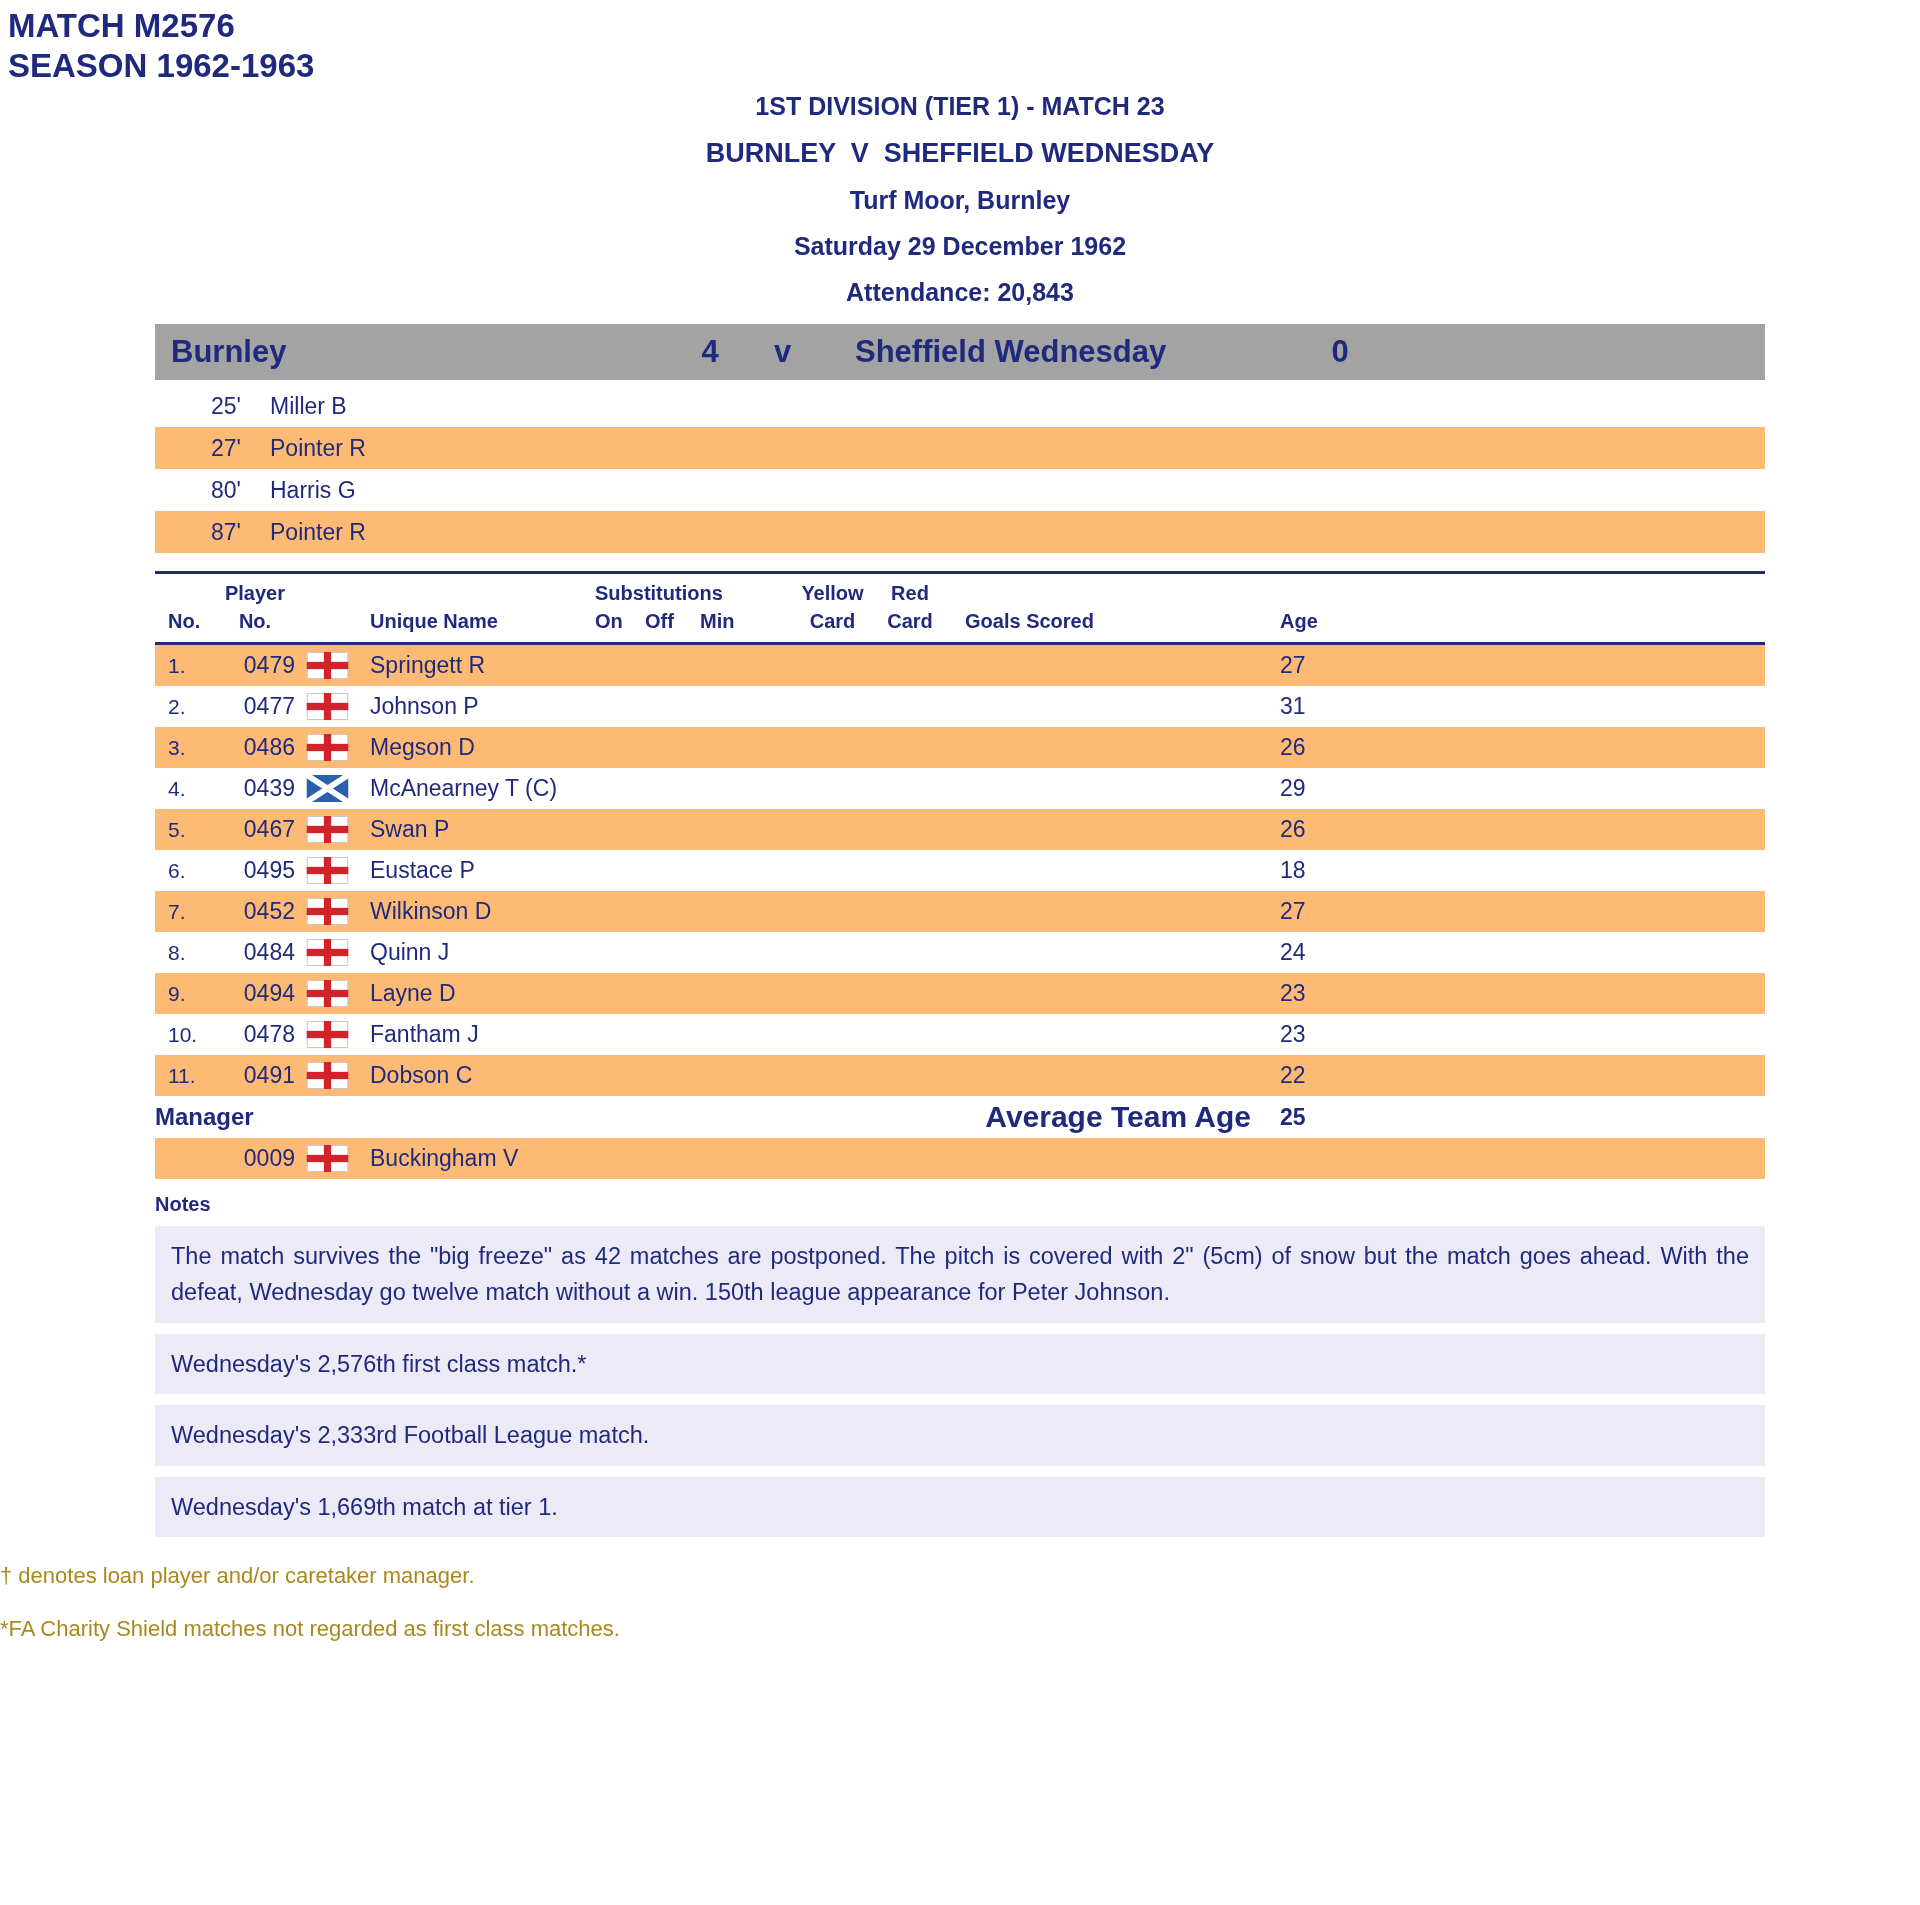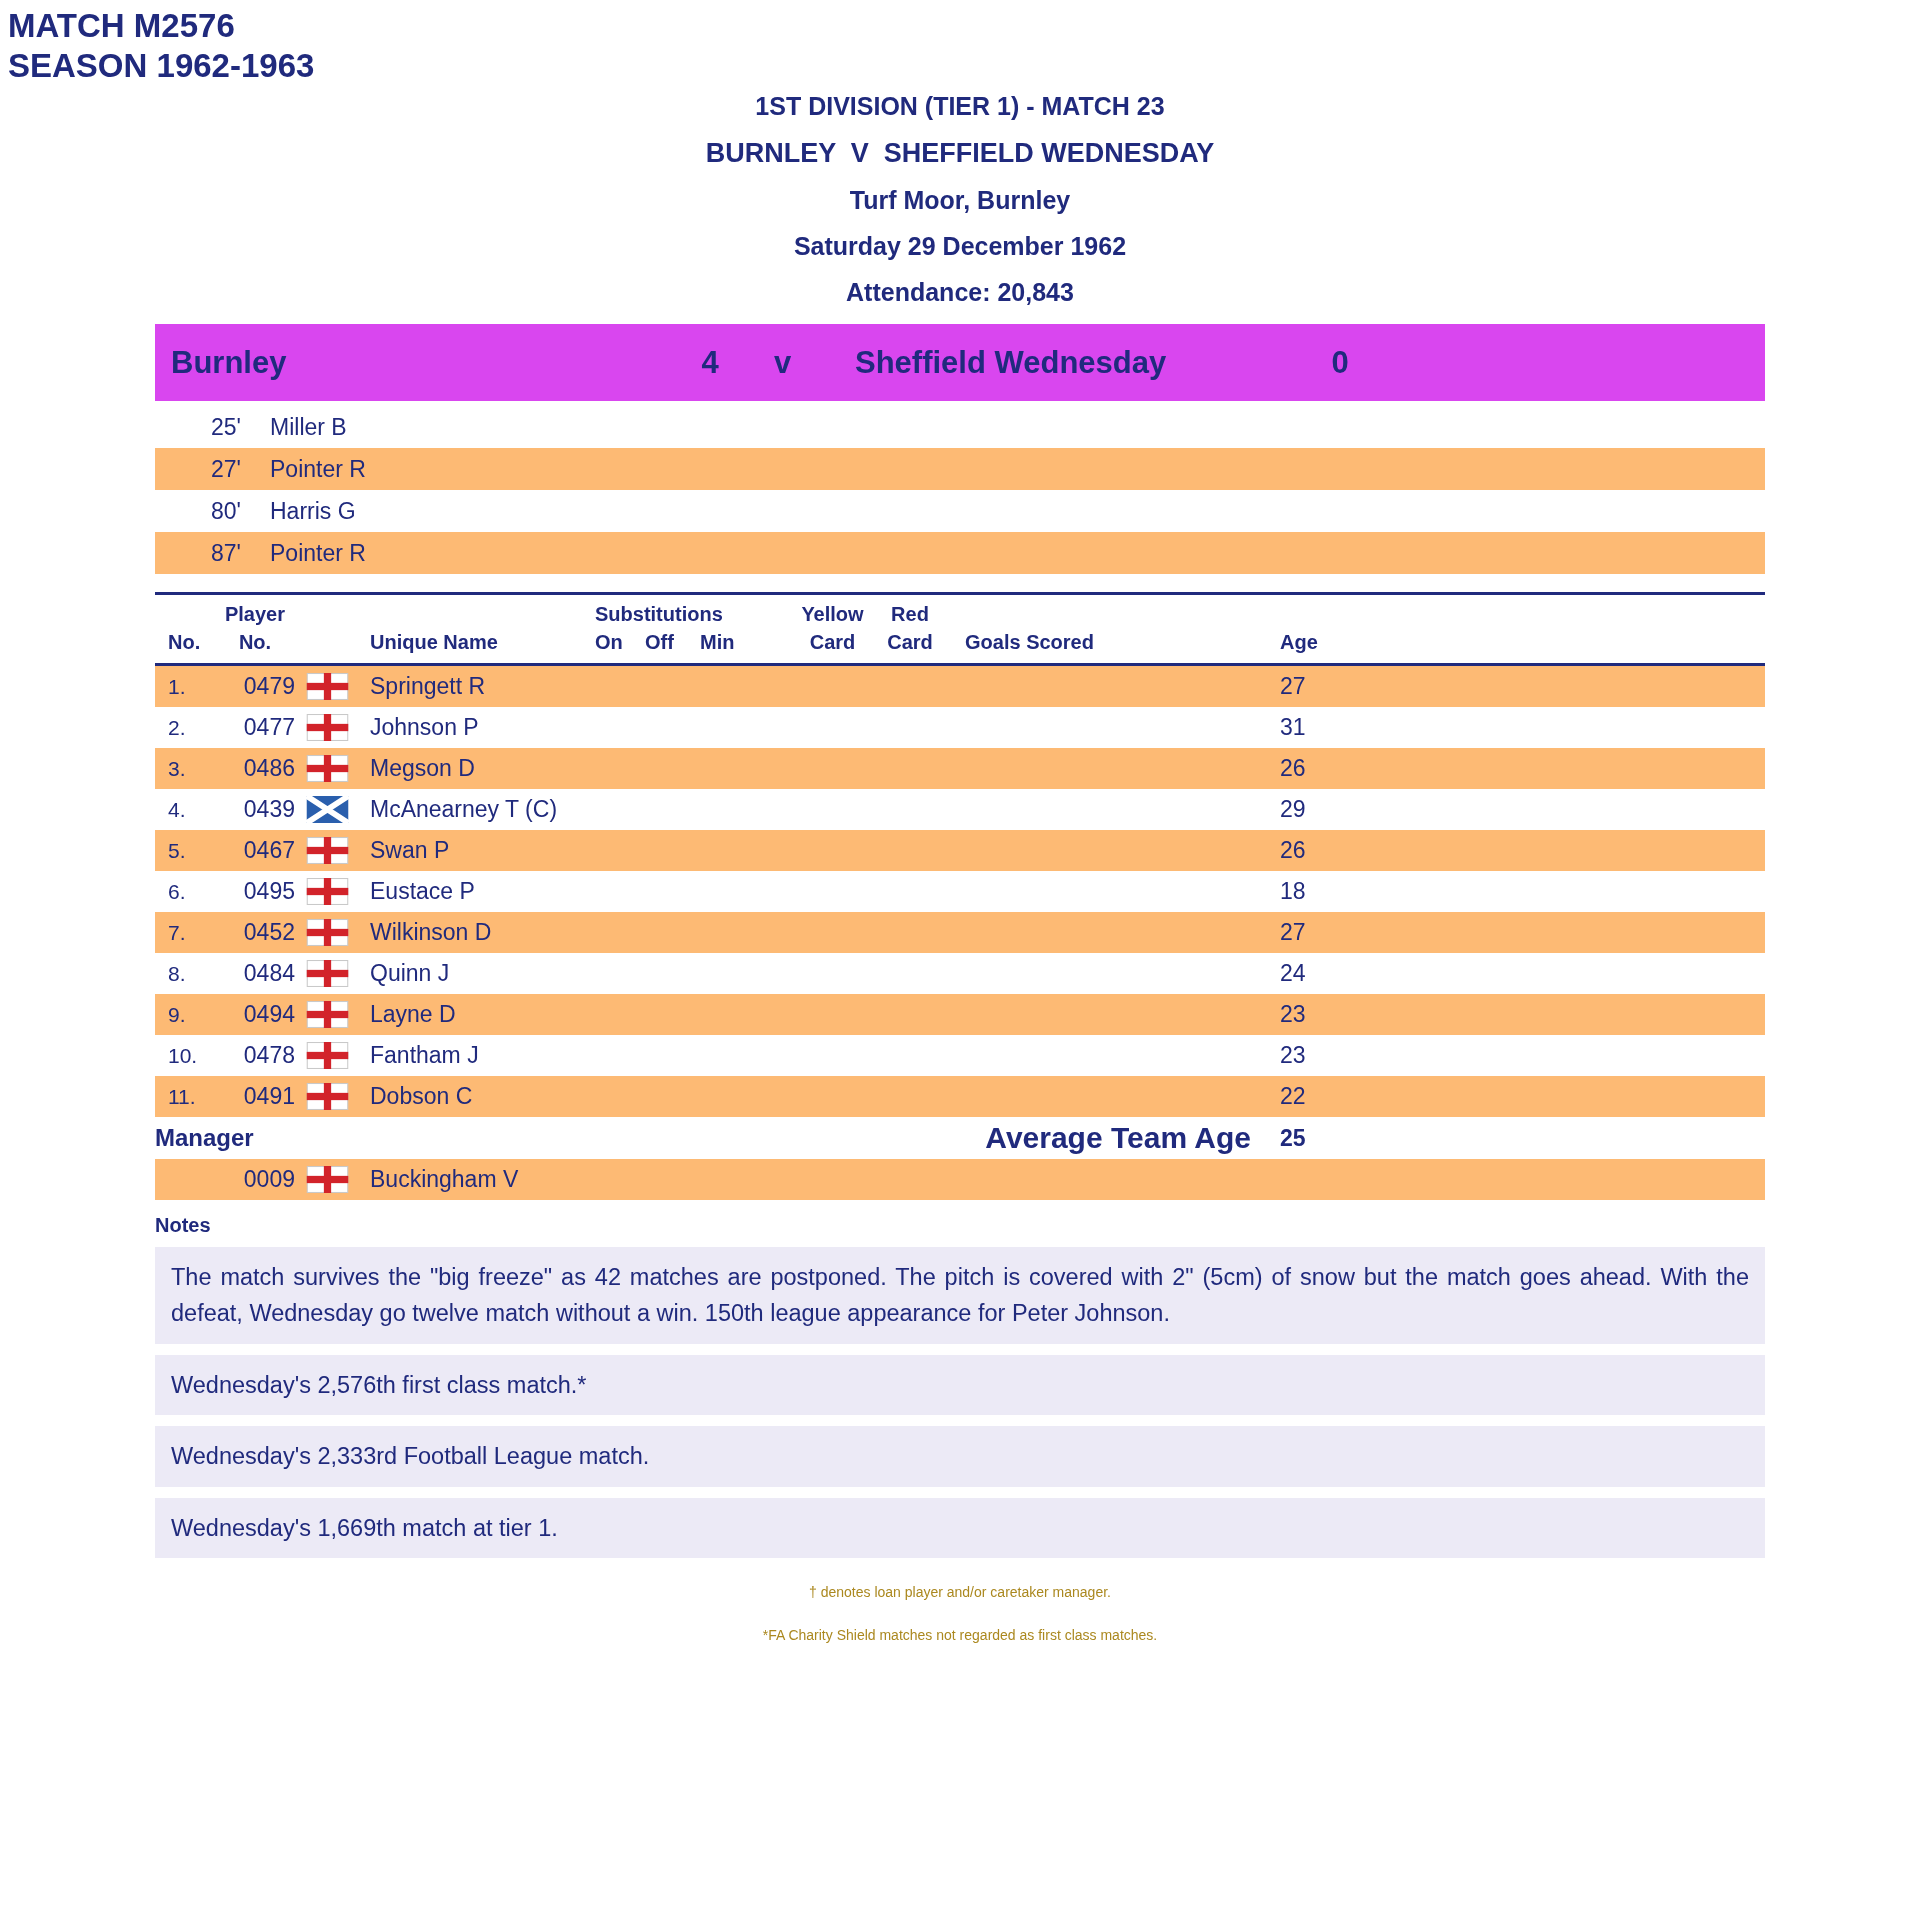--- a/index.html
+++ b/index.html
@@ -7,21 +7,21 @@
   .page{position:relative;width:1920px;height:1905px;overflow:hidden;background:#ffffff;}
 
   .corner{position:absolute;top:6px;left:8px;font-weight:700;font-size:33px;line-height:1.22;}
 
   .head-center{padding-top:92px;text-align:center;font-weight:700;}
   .head-line{font-size:25px;margin-bottom:17px;}
   .head-fixture{font-size:27px;margin-bottom:17px;white-space:pre;}
 
   .content{width:1610px;margin:0 auto;}
 
-  .banner{margin-top:14px;background:#d946ef;height:77px;display:grid;
+  .banner{margin-top:14px;background:#a3a3a3;height:56px;display:grid;
     grid-template-columns:520px 70px 75px 475px 90px 1fr;align-items:center;
     font-weight:700;font-size:31px;}
   .banner .home{padding-left:16px;}
   .banner .hscore,.banner .vsep,.banner .ascore{text-align:center;}
   .banner .away{padding-left:35px;}
 
   .goals{margin-top:5px;}
   .goal-row{display:flex;align-items:center;height:42px;font-size:23px;}
   .shaded{background:#fdba74;}
   .goal-min{width:86px;text-align:right;}
@@ -51,21 +51,21 @@
   .manager-line{display:grid;grid-template-columns:1110px 1fr;align-items:center;height:42px;}
   .ml-left{display:flex;justify-content:space-between;align-items:center;padding-right:14px;}
   .manager-label{font-weight:700;font-size:24px;}
   .avg-label{font-weight:700;font-size:30px;}
   .avg-val{font-weight:700;font-size:23px;padding-left:15px;}
 
   .notes-label{font-weight:700;font-size:20px;margin:14px 0 10px;}
   .note-block{background:#eceaf6;padding:12px 16px;font-size:23.5px;line-height:1.55;margin-bottom:11px;}
   .note-block.justify{text-align:justify;}
 
-  .footnotes{text-align:center;color:#ab881f;font-size:14px;margin-top:26px;}
+  .footnotes{color:#ab881f;font-size:22px;margin-top:26px;}
   .footnote{margin-bottom:27px;}
 </style>
 </head>
 <body>
 
 <div class="page">
 
   <div class="corner">
     <div>MATCH M2576</div>
     <div>SEASON 1962-1963</div>

